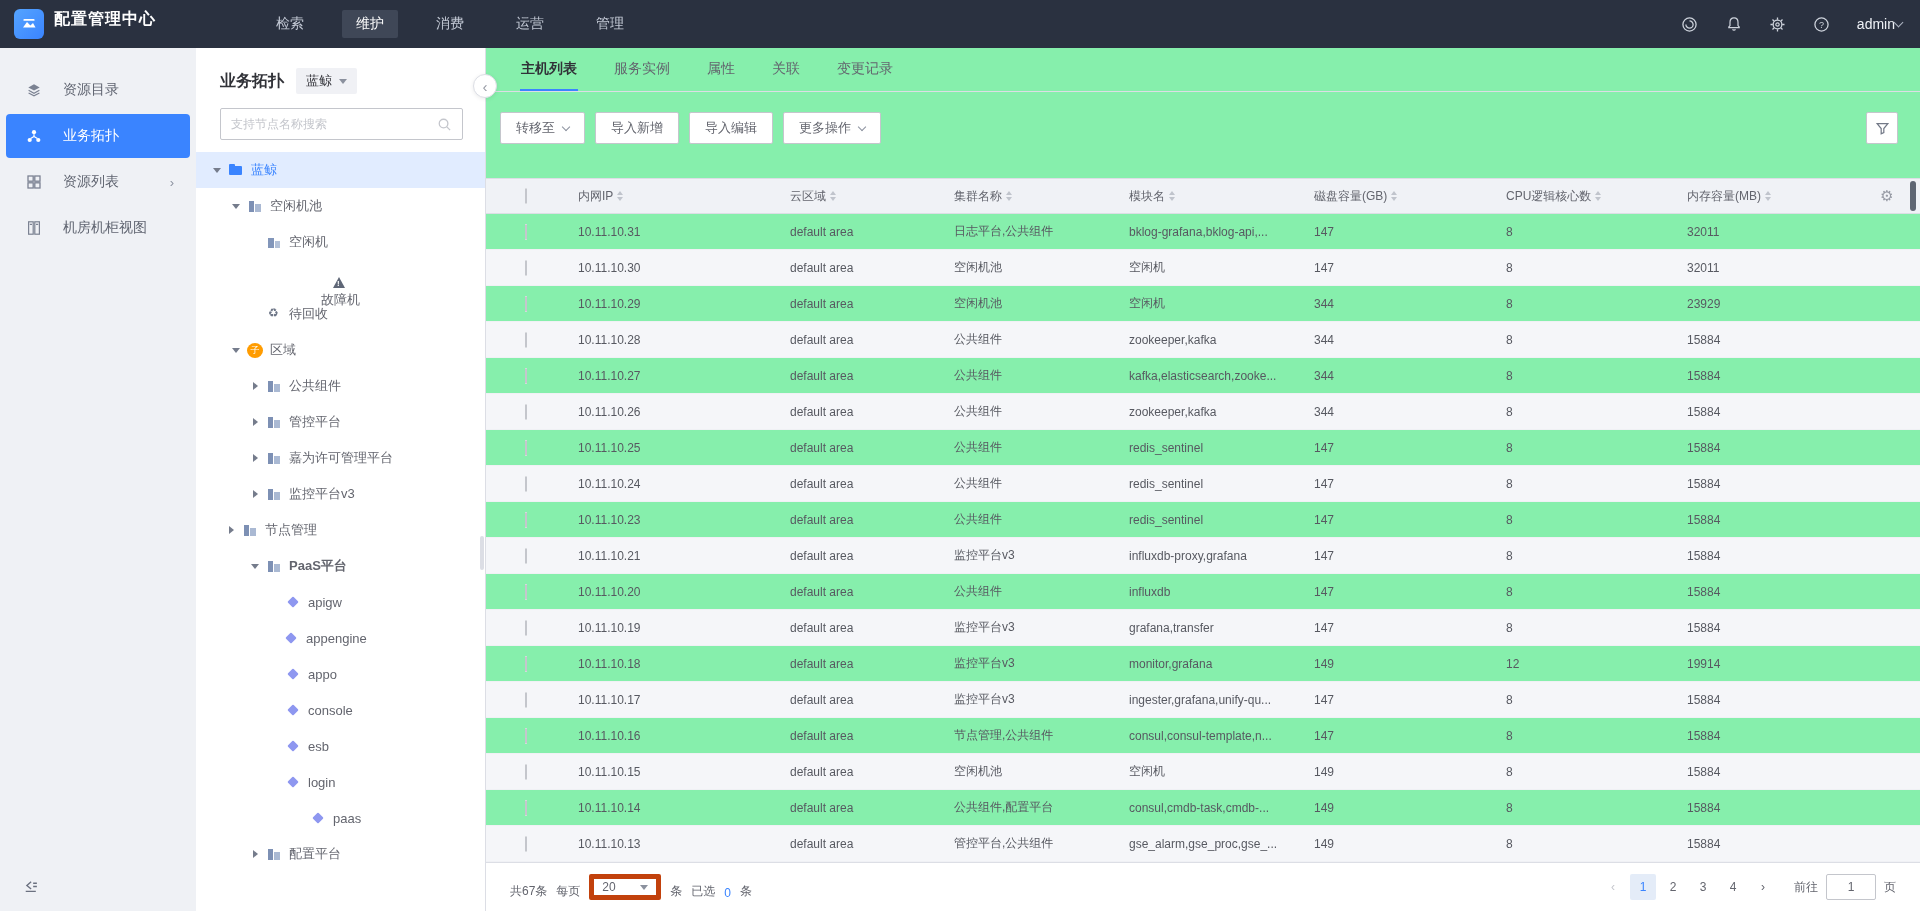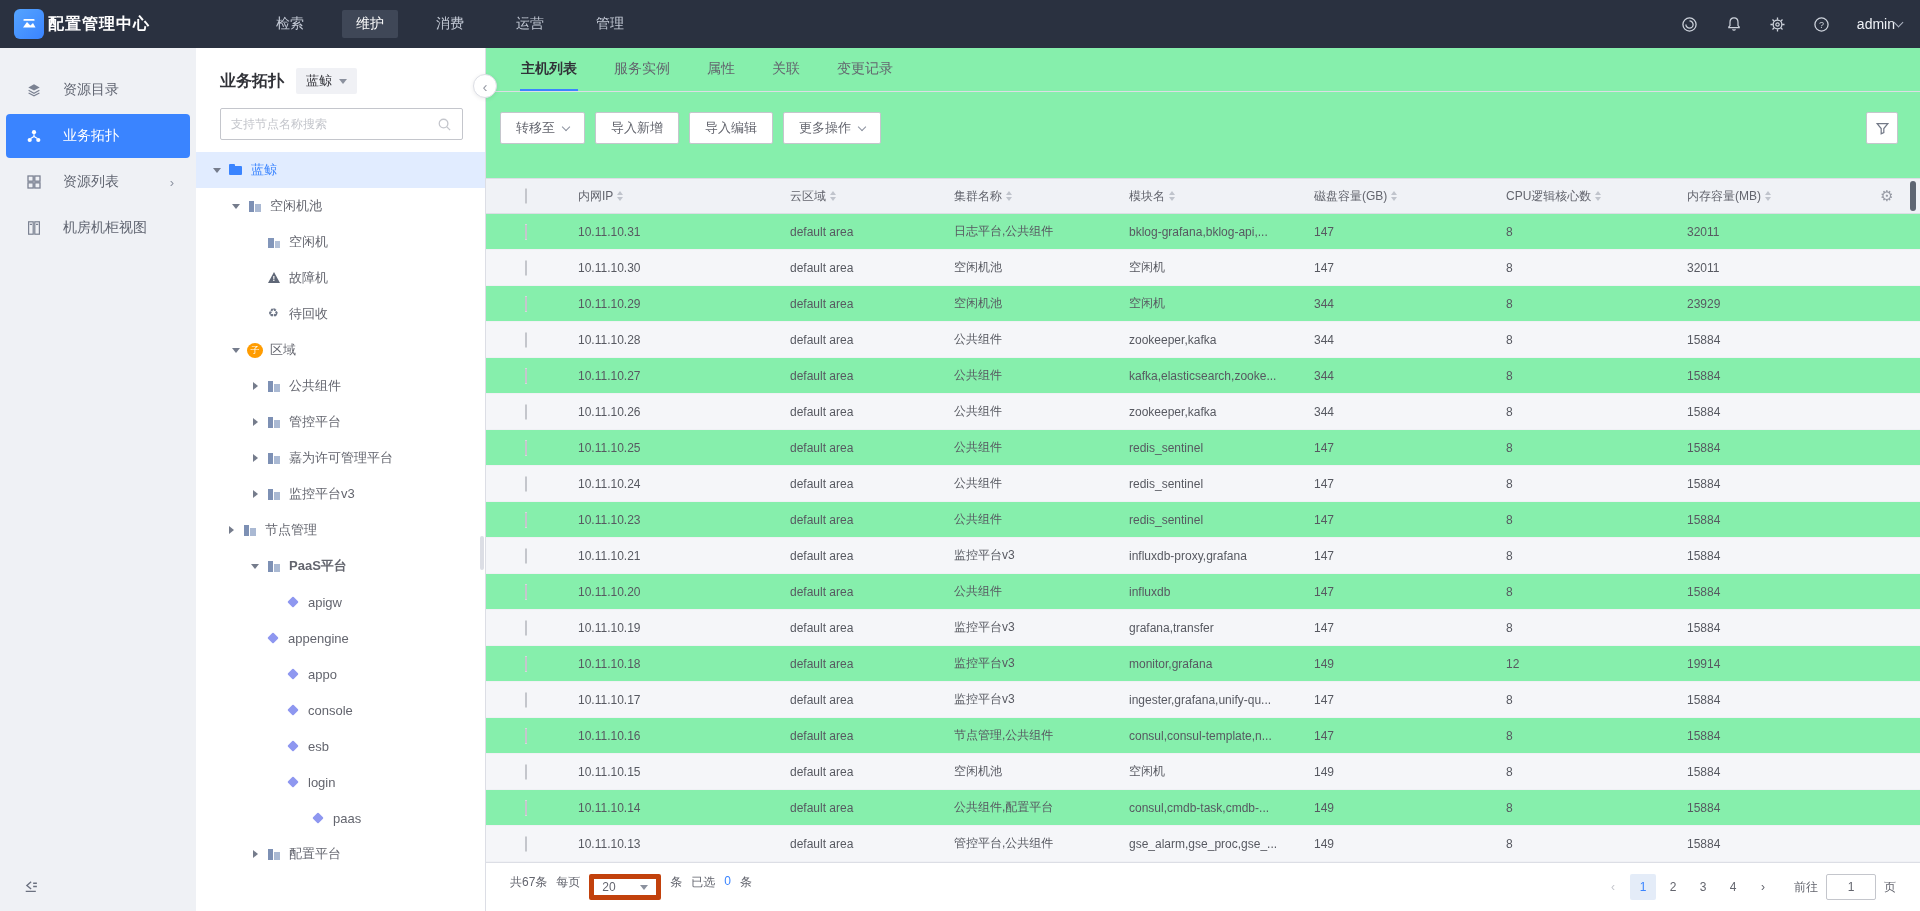--- a/index.html
+++ b/index.html
@@ -1,20 +1,20 @@
 <!DOCTYPE html>
 <html><head>
 <meta charset="utf-8">
 <style>
   *{box-sizing:border-box;margin:0;padding:0}
   html,body{width:1920px;height:911px;overflow:hidden;font-family:"Liberation Sans","DejaVu Sans",sans-serif;background:#fff}
   .app{width:1920px;height:911px;display:flex;flex-direction:column}
   
   .navbar{height:48px;background:#2a3140;display:flex;align-items:center;flex:0 0 48px;padding:0 18px 0 14px;color:#c7cdd9}
-  .brand{display:flex;align-items:center;gap:4px;min-width:238px}
+  .brand{display:flex;align-items:flex-start;gap:10px;min-width:238px}
   .logo{width:30px;height:30px;border-radius:6px;background:linear-gradient(135deg,#55a4ff,#3a84ff);display:flex;align-items:center;justify-content:center}
   .app-title{color:#fff;font-size:16px;font-weight:700;letter-spacing:1px}
   .topnav{display:flex;align-items:center;gap:24px;margin-left:10px}
   .nav-item{font-size:14px;color:#c3c9d5;padding:5px 14px;border-radius:2px;cursor:pointer;white-space:nowrap}
   .nav-item.active{background:#3f4757;color:#fff}
   .nav-right{margin-left:auto;display:flex;align-items:center;gap:26px}
   .nav-icon{width:18px;height:18px;display:flex;align-items:center;justify-content:center;color:#ced3dc}
   .user{display:flex;align-items:center;color:#eef1f6;font-size:14px}
   .chev{width:7px;height:7px;border-right:1.5px solid currentColor;border-bottom:1.5px solid currentColor;transform:rotate(45deg);margin-top:-4px;display:inline-block}
   .user .chev{color:#aeb5c2}
@@ -82,21 +82,21 @@
   .sort .dn{border-top:4px solid #c0c4cc}
   .cb-cell{padding-left:39px}
   .cb{width:16px;height:16px;border:1px solid #c4c6cc;border-radius:2px;background:#fff;cursor:pointer}
   .host-row{font-size:12px;color:#575961;border-bottom:1px solid #f0f1f5;cursor:pointer}
   .host-row:nth-child(even){background:#f5f6f9}
   .cell{white-space:nowrap;overflow:hidden;text-overflow:ellipsis;padding-right:10px}
   .gear-cell{display:flex;justify-content:center;color:#979ba5;font-size:15px;cursor:pointer}
   .table-thumb{position:absolute;right:4px;top:3px;width:6px;height:30px;background:#5f6673;border-radius:3px}
   
   .footer{height:49px;flex:0 0 49px;border-top:1px solid #dcdee5;display:flex;align-items:center;padding:0 24px;font-size:12px;color:#63656e;background:#fff}
-  .foot-left{display:flex;align-items:flex-start;gap:9px}
+  .foot-left{display:flex;align-items:flex-end;gap:9px}
   .pp-select{width:72px;height:26px;border:5px solid #c2410c;border-radius:2px;display:flex;align-items:center;justify-content:space-between;padding:0 8px;cursor:pointer;background:#fff}
   .blue{color:#3a84ff}
   .pager{margin-left:auto;display:flex;align-items:center;gap:4px}
   .pg{min-width:26px;height:26px;border-radius:2px;display:flex;align-items:center;justify-content:center;font-size:12px;color:#63656e;cursor:pointer;padding:0 4px}
   .pg.active{background:#e4ecf8;color:#3a84ff}
   .pg.prev{color:#c4c6cc}
   .goto{display:flex;align-items:center;gap:8px;margin-left:14px}
   .goto input{width:50px;height:26px;border:1px solid #c4c6cc;border-radius:2px;text-align:center;font-size:12px;color:#63656e;outline:none;font-family:inherit}
   svg{display:block}
 </style>
@@ -307,21 +307,21 @@
           <div class="tree-row" style="padding-left: 33px;">
             <span class="tree-caret ic-down"></span>
             <span class="tree-icon ic-set"></span>
             <span class="tree-label">空闲机池</span>
           </div>
           <div class="tree-row" style="padding-left: 52px;">
             <span class="tree-caret ic-none"></span>
             <span class="tree-icon ic-host"></span>
             <span class="tree-label">空闲机</span>
           </div>
-          <div class="tree-row" style="padding-left: 52px;">
+          <div class="tree-row" style=" flex-direction: column;">
             <span class="tree-caret ic-none"></span>
             <span class="tree-icon ic-warning"></span>
             <span class="tree-label">故障机</span>
           </div>
           <div class="tree-row" style="padding-left: 52px;">
             <span class="tree-caret ic-none"></span>
             <span class="tree-icon ic-recycle"></span>
             <span class="tree-label">待回收</span>
           </div>
           <div class="tree-row" style="padding-left: 33px;">
@@ -359,21 +359,21 @@
           <div class="tree-row" style="padding-left: 52px; font-weight: bold;">
             <span class="tree-caret ic-down"></span>
             <span class="tree-icon ic-set"></span>
             <span class="tree-label">PaaS平台</span>
           </div>
           <div class="tree-row" style="padding-left: 71px;">
             <span class="tree-caret ic-none"></span>
             <span class="tree-icon ic-module"></span>
             <span class="tree-label">apigw</span>
           </div>
-          <div class="tree-row" style="padding-left: 51px;">
+          <div class="tree-row" style="padding-left: 69px;">
             <span class="tree-caret ic-none"></span>
             <span class="tree-icon ic-module"></span>
             <span class="tree-label">appengine</span>
           </div>
           <div class="tree-row" style="padding-left: 71px;">
             <span class="tree-caret ic-none"></span>
             <span class="tree-icon ic-module"></span>
             <span class="tree-label">appo</span>
           </div>
           <div class="tree-row" style="padding-left: 71px;">

